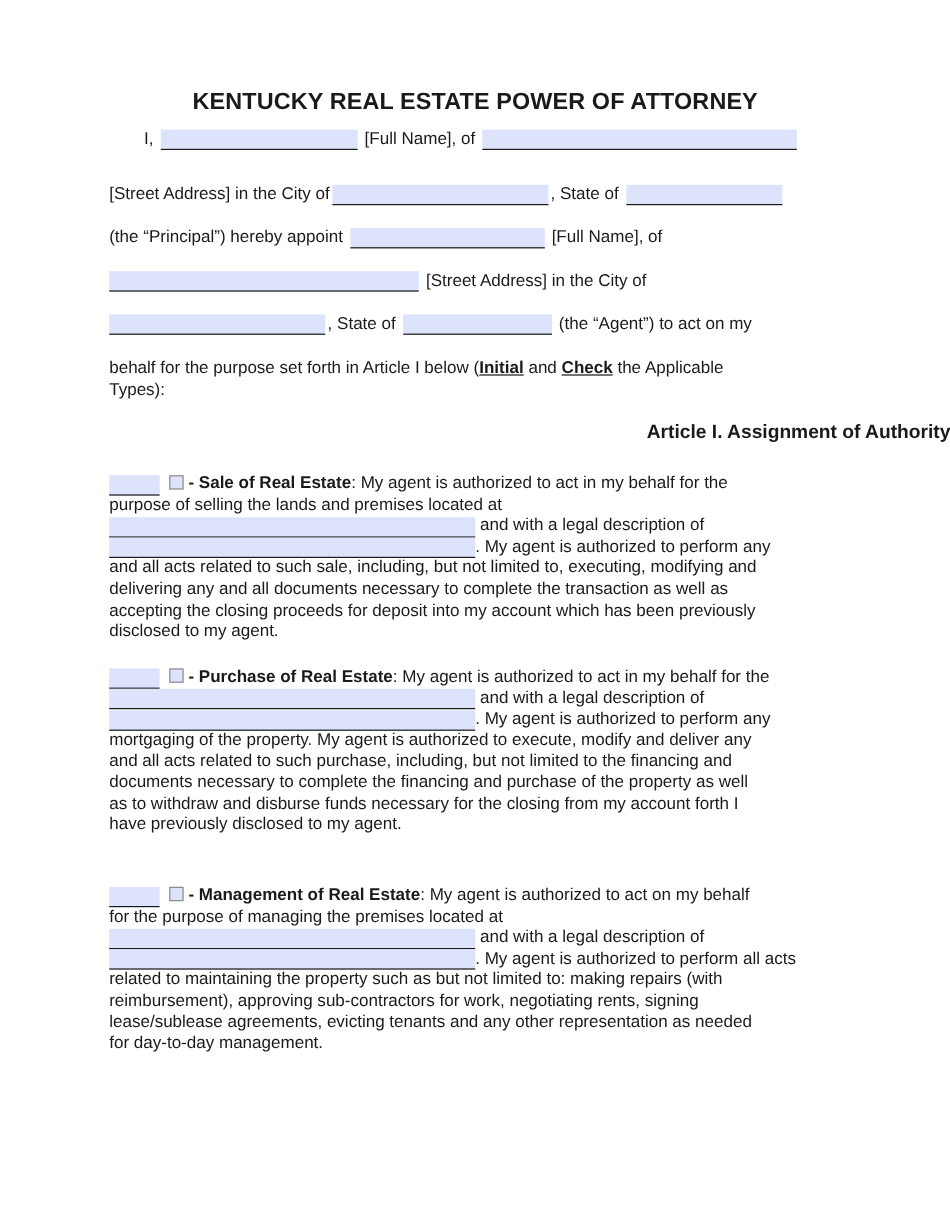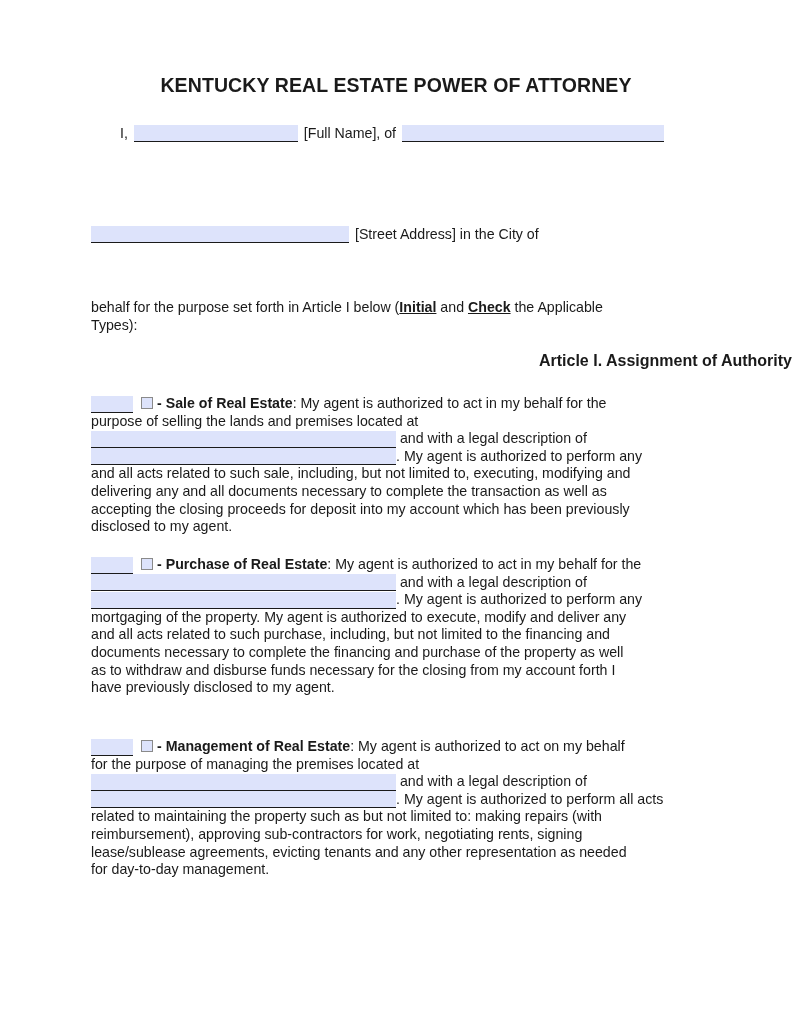--- a/index.html
+++ b/index.html
@@ -20,34 +20,48 @@
     .ul { text-decoration: underline; font-weight: bold; }
     b { font-weight: bold; }
   </style>
 </head>
 <body>
 
 <div class="page">
 
   <div class="title">KENTUCKY REAL ESTATE POWER OF ATTORNEY</div>
 
-  <div class="line" style="top:124px; left:120px;">
+  <div class="line" style="top:107px; left:120px;">
     <span>I,</span>
     <span class="fld" style="width:164px"></span>
     <span>[Full Name], of</span>
     <span class="fld" style="width:262px"></span>
   </div>
 
+  <div class="line" style="top:153px;">
+    <span>[Street Address] in the City of</span><span class="fld" style="width:180px"></span><span>, State of</span>
+    <span class="fld" style="width:130px"></span>
+  </div>
 
+  <div class="line" style="top:189px;">
+    <span>(the “Principal”) hereby appoint</span>
+    <span class="fld" style="width:162px"></span>
+    <span>[Full Name], of</span>
+  </div>
 
   <div class="line" style="top:225px;">
     <span class="fld" style="width:258px; margin-left:0"></span>
     <span>[Street Address] in the City of</span>
   </div>
 
+  <div class="line" style="top:261px;">
+    <span class="fld" style="width:180px; margin-left:0"></span><span>, State of</span>
+    <span class="fld" style="width:124px"></span>
+    <span>(the “Agent”) to act on my</span>
+  </div>
 
   <div class="line" style="top:298px;">
     <span>behalf for the purpose set forth in Article I below (</span><span class="ul">Initial</span><span> and </span><span class="ul">Check</span><span> the Applicable</span>
   </div>
   <div class="line" style="top:316px;">Types):</div>
 
   <div class="heading">Article I.  Assignment of Authority</div>
 
   <div class="para" style="top:395px;">
     <div class="row">

